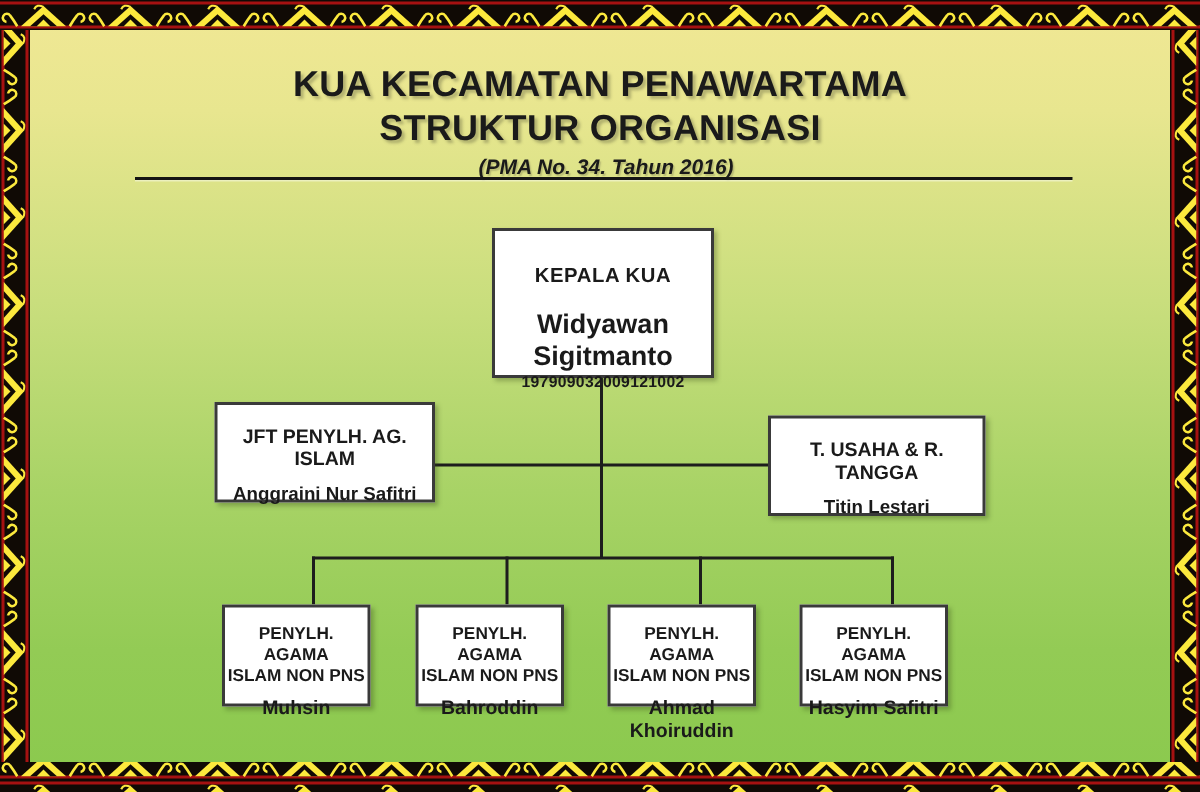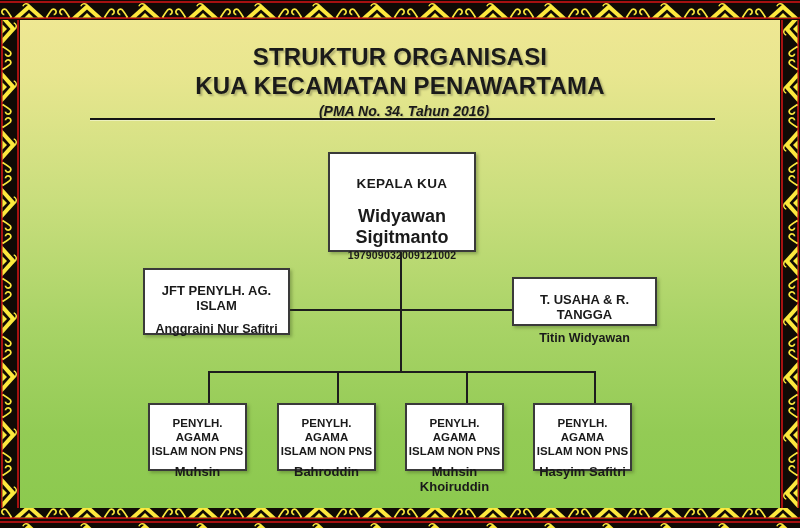--- a/index.html
+++ b/index.html
@@ -21,21 +21,21 @@
   .node{position:absolute;background:#fff;border:2px solid #3a3a3a;box-sizing:border-box;
     display:flex;flex-direction:column;align-items:center;text-align:center;z-index:4;
     box-shadow:2px 2px 3px rgba(55,75,25,.35);}
   .node .role{font-weight:bold;}
   .node .person{font-weight:bold;}
   .kepala{left:328px;top:152px;width:148px;height:100px;padding-top:22px;}
   .kepala .role{font-size:13.5px;letter-spacing:.4px;margin-bottom:15px;}
   .kepala .person{font-size:18px;}
   .kepala .nip{font-size:10.5px;font-weight:600;margin-top:1px;letter-spacing:.2px;}
   .jft{left:143px;top:268px;width:147px;height:67px;padding-top:13px;}
-  .tu{left:512px;top:277px;width:145px;height:49px;padding-top:13px;}
+  .tu{left:512px;top:277px;width:145px;height:67px;padding-top:13px;}
   .jft .role,.tu .role{font-size:13px;margin-bottom:9px;}
   .jft .person,.tu .person{font-size:12.5px;}
   .penyuluh{top:403px;width:99px;height:68px;padding-top:11px;}
   .penyuluh .role{font-size:11.5px;line-height:14px;}
   .penyuluh .person{font-size:13px;margin-top:6px;}
   .p1{left:148px;} .p2{left:277px;} .p3{left:405px;} .p4{left:533px;}
   
   .conn{position:absolute;background:#1d1d1d;z-index:2;}
   .c-main-v{left:400px;top:252px;width:2px;height:120px;}
   .c-side-h{left:288px;top:309px;width:226px;height:2px;}
@@ -84,22 +84,22 @@
         <path d="M11.5,17.5 C9.5,14 8.2,12.2 6.8,10.4 a2.7,2.7 0 1 0 -2.5,4.2" fill="none" stroke="#fce93d" stroke-width="1.7"></path>
       </pattern>
     </defs>
     <rect x="0" y="0" width="20" height="528" fill="url(#tapisL)"></rect>
     <rect x="780" y="0" width="20" height="528" fill="url(#tapisR)"></rect>
     <rect x="0" y="0" width="800" height="20" fill="url(#tapisH)"></rect>
     <rect x="0" y="508" width="800" height="20" fill="url(#tapisH)"></rect>
   </svg>
 
   <div class="header">
+    <div class="title-line">KUA KECAMATAN PENAWARTAMA</div>
     <div class="title-line">STRUKTUR ORGANISASI</div>
-    <div class="title-line">KUA KECAMATAN PENAWARTAMA</div>
     <div class="subtitle">(PMA No. 34. Tahun 2016)</div>
   </div>
   <div class="rule"></div>
 
   <div class="conn c-main-v"></div>
   <div class="conn c-side-h"></div>
   <div class="conn c-dist-h"></div>
   <div class="conn c-stub s1"></div>
   <div class="conn c-stub s2"></div>
   <div class="conn c-stub s3"></div>
@@ -111,21 +111,21 @@
     <div class="nip">197909032009121002</div>
   </div>
 
   <div class="node jft">
     <div class="role">JFT PENYLH. AG. ISLAM</div>
     <div class="person">Anggraini Nur Safitri</div>
   </div>
 
   <div class="node tu">
     <div class="role">T. USAHA &amp; R. TANGGA</div>
-    <div class="person">Titin Widyawan</div>
+    <div class="person">Titin Lestari</div>
   </div>
 
   <div class="node penyuluh p1">
     <div class="role">
       <div>PENYLH. AGAMA</div>
       <div>ISLAM NON PNS</div>
     </div>
     <div class="person">Muhsin</div>
   </div>
 
@@ -135,21 +135,21 @@
       <div>ISLAM NON PNS</div>
     </div>
     <div class="person">Bahroddin</div>
   </div>
 
   <div class="node penyuluh p3">
     <div class="role">
       <div>PENYLH. AGAMA</div>
       <div>ISLAM NON PNS</div>
     </div>
-    <div class="person">Muhsin Khoiruddin</div>
+    <div class="person">Ahmad Khoiruddin</div>
   </div>
 
   <div class="node penyuluh p4">
     <div class="role">
       <div>PENYLH. AGAMA</div>
       <div>ISLAM NON PNS</div>
     </div>
     <div class="person">Hasyim Safitri</div>
   </div>
 

